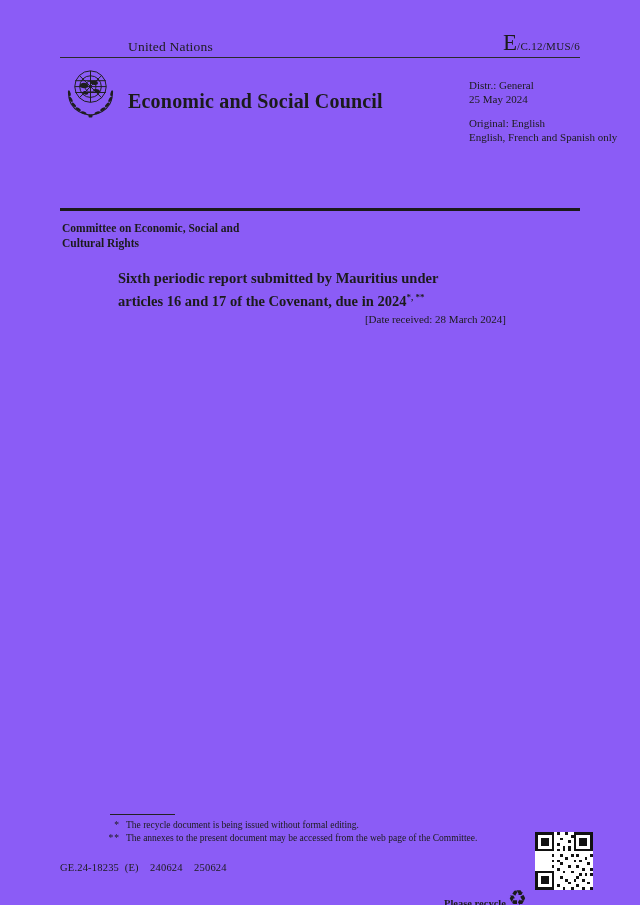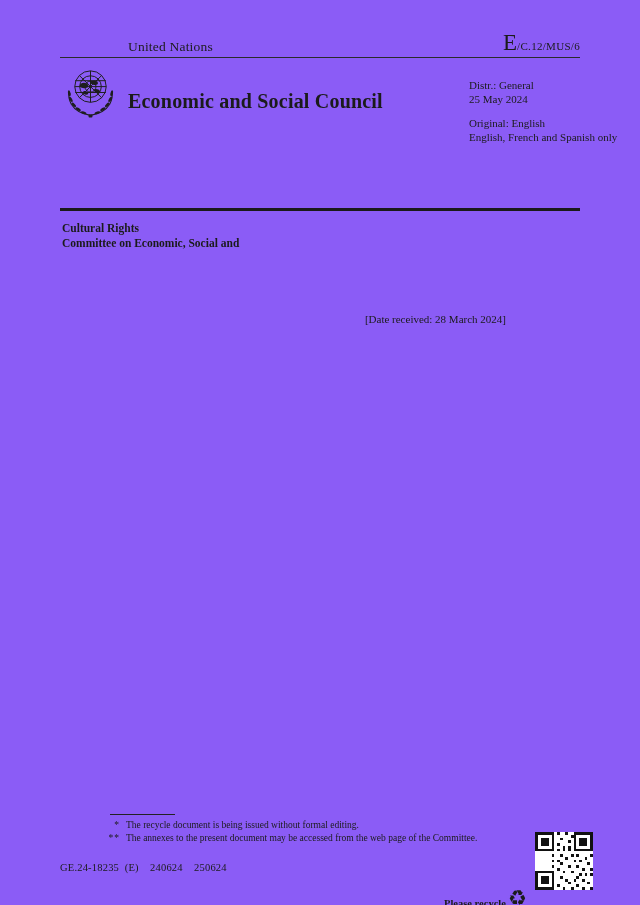--- a/index.html
+++ b/index.html
@@ -97,24 +97,28 @@
     <div>Distr.: General</div>
     <div>25 May 2024</div>
     <div class="gap"></div>
     <div>Original: English</div>
     <div>English, French and Spanish only</div>
   </div>
 
   <div class="abs rule-thick"></div>
 
   <div class="abs committee">
+    <div>Committee on Economic, Social and</div>
     <div>Cultural Rights</div>
-    <div>Committee on Economic, Social and</div>
   </div>
 
+  <div class="abs doc-title">
+    <div>Sixth periodic report submitted by Mauritius under</div>
+    <div><span>articles 16 and 17 of the Covenant, due in 2024</span><sup>*, **</sup></div>
+  </div>
 
   <div class="abs date-received">[Date received: 28 March 2024]</div>
 
   <div class="abs fn-rule"></div>
   <div class="abs footnotes">
     <div class="fn-row">
       <span class="fn-marker">*</span>
       <span>The recycle document is being issued without formal editing.</span>
     </div>
     <div class="fn-row">

